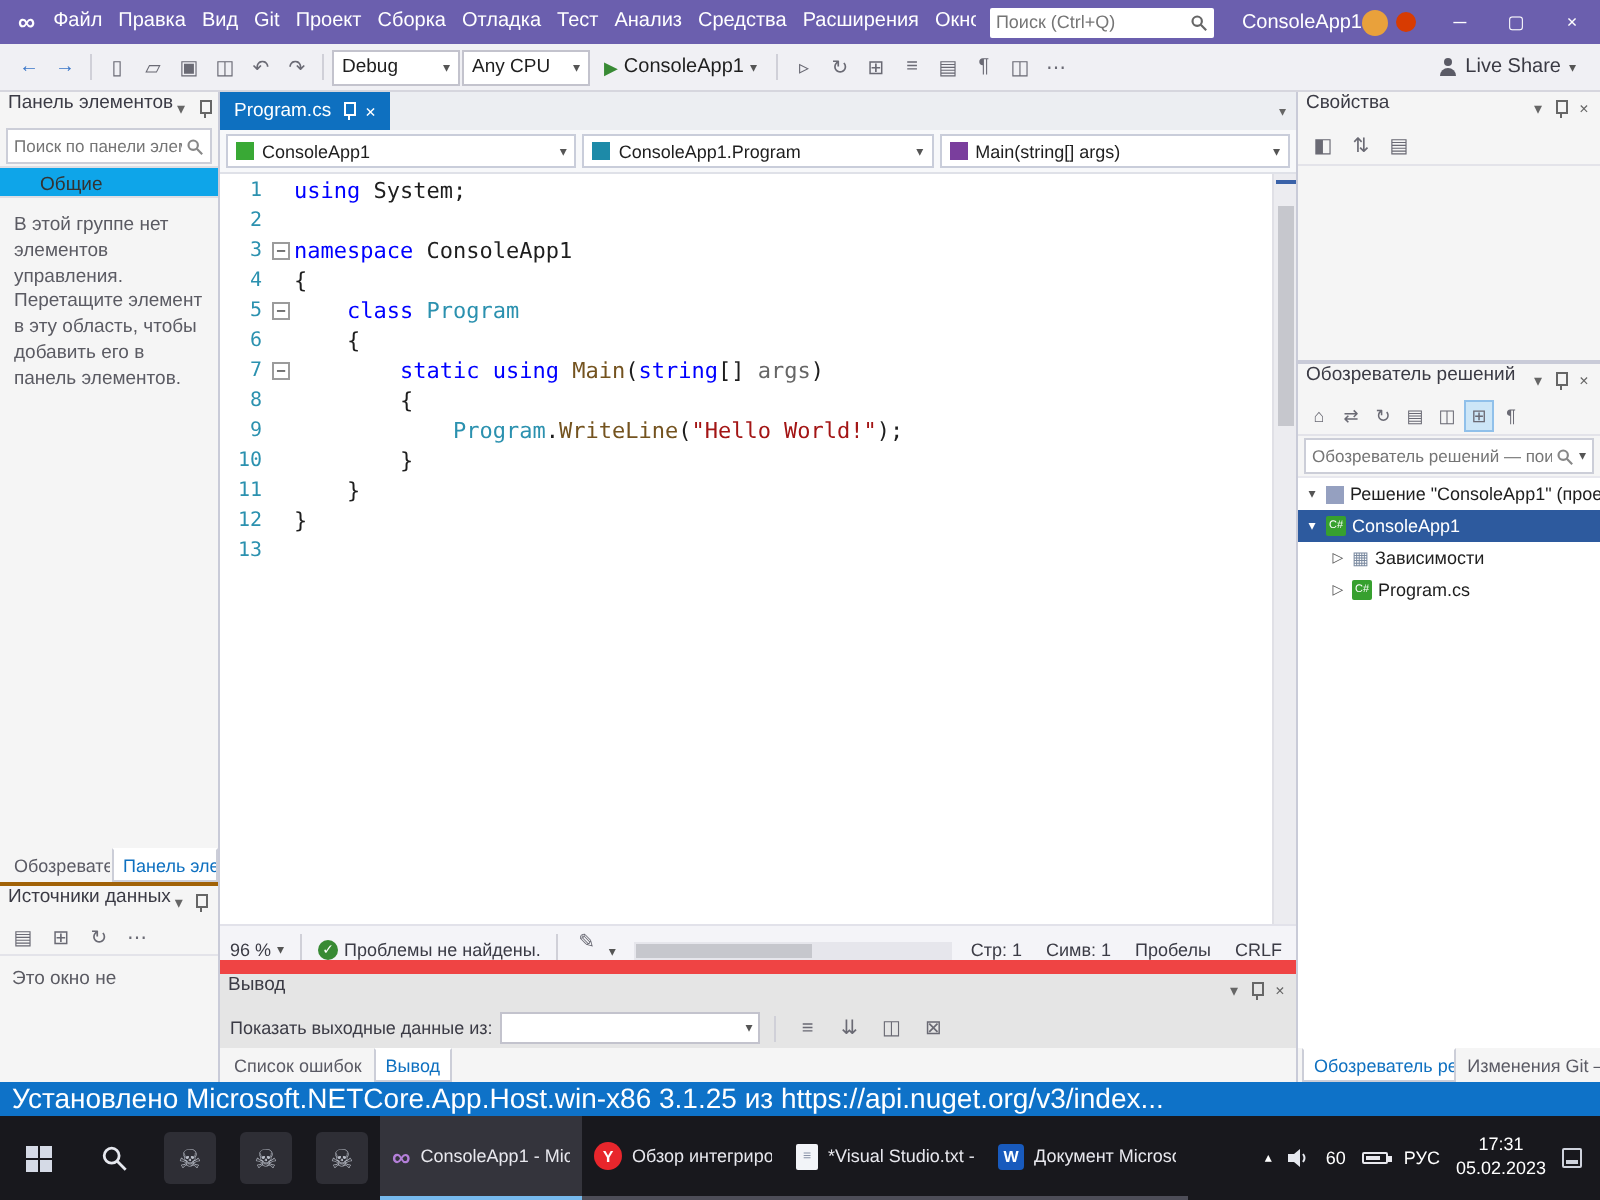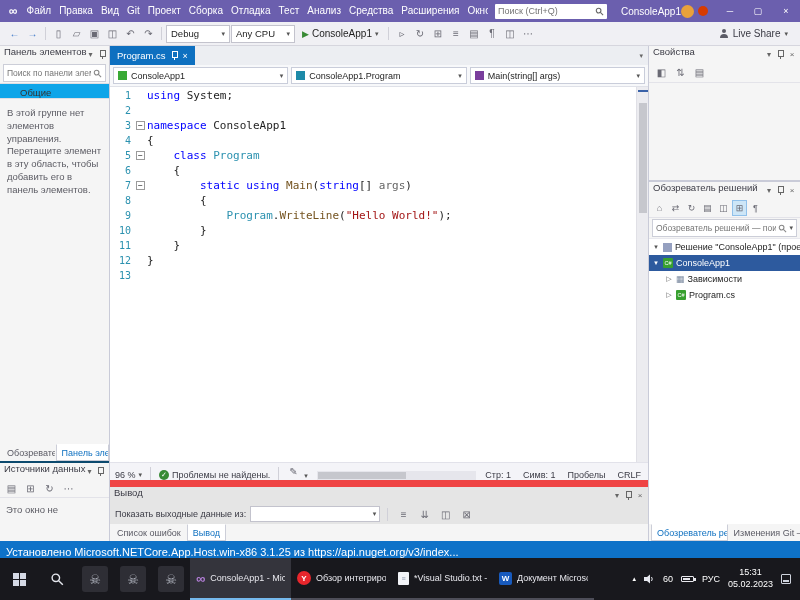--- a/index.html
+++ b/index.html
@@ -54,21 +54,21 @@
   .searchrow{height:18px;margin:1px 3px;background:#fff;border:1px solid #ccced8;display:flex;align-items:center;padding:0 3px;flex:none;gap:2px}
   .searchrow input{flex:1;min-width:0;border:0;outline:0;font-size:8.5px;font-family:inherit;color:#444}
 
   
   .toolbox{flex:1;display:flex;flex-direction:column;min-height:0}
   .sectionbar{height:16px;background:#0ea5e9;border-top:1px solid #dddee4;border-bottom:1px solid #dddee4;display:flex;align-items:flex-end;padding:0 20px;font-size:9.5px;color:#333;flex:none}
   .toolbox-empty{flex:1;padding:8px 7px;text-align:left;color:#5b5b63;font-size:9.5px;line-height:1.35;overflow:hidden}
   .tool-tabs{height:17px;display:flex;flex:none;background:#f5f5f5;padding-left:2px;gap:1px;align-items:stretch}
   .tool-tab{padding:0 5px;display:flex;align-items:center;font-size:9px;color:#5a5a64;white-space:nowrap;overflow:hidden}
   .tool-tab.active{background:#fff;color:#0e70c0;border:1px solid #ccced8;border-top-color:#fff}
-  .ds{height:80px;flex:none;border-top:2px solid #0c4a6e;display:flex;flex-direction:column;background:#f5f5f5}
+  .ds{height:100px;flex:none;border-top:2px solid #a16207;display:flex;flex-direction:column;background:#f5f5f5}
   .ds-toolbar{height:18px;display:flex;align-items:center;gap:2px;padding:0 3px;border-bottom:1px solid #e3e3e9;flex:none}
   .ds-body{flex:1;padding:6px;color:#5b5b63;font-size:9.5px}
 
   
   .tabstrip{height:19px;background:#eceef2;display:flex;align-items:stretch;flex:none}
   .doc-tab{background:#0e70c0;color:#fff;display:flex;align-items:center;gap:5px;padding:0 7px;font-size:9.5px}
   .doc-tab .x{font-size:9px}
   .tab-fill{flex:1}
   .tab-end{display:flex;align-items:center;padding:0 5px;color:#666}
   .navbar{height:22px;background:#f7f8fa;border-bottom:1px solid #dfe1e8;display:flex;align-items:center;gap:3px;padding:0 3px;flex:none}
@@ -118,21 +118,21 @@
   .trow{height:16px;display:flex;align-items:center;gap:3px;padding:0 3px;font-size:9px;white-space:nowrap;overflow:hidden}
   .trow .arrow{width:8px;font-size:7px;color:#555;flex:none;text-align:center}
   .trow.selected{background:#2d5a9e;color:#fff}
   .trow.selected .arrow{color:#fff}
   .ind2{padding-left:16px}
   .sol-ico{width:9px;height:9px;background:#95a0c0;flex:none}
   .cs-ico{width:10px;height:10px;background:#37a02f;color:#fff;font-size:5.5px;display:flex;align-items:center;justify-content:center;flex:none;border-radius:1px}
   .dep-ico{color:#7b8aa0;font-size:9px;flex:none}
 
   
-  .vs-status{height:17px;flex:none;background:#0e72c8;color:#fff;display:flex;align-items:flex-end;padding:0 6px;font-size:11px;white-space:nowrap;overflow:hidden}
+  .vs-status{height:17px;flex:none;background:#0e72c8;color:#fff;display:flex;align-items:flex-start;padding:0 6px;font-size:14px;white-space:nowrap;overflow:hidden}
 
   
   .taskbar{height:42px;flex:none;background:#18181d;display:flex;align-items:stretch;color:#fff}
   .tb-item{width:38px;display:flex;align-items:center;justify-content:center;flex:none}
   .winlogo{width:13px;height:13px;display:grid;grid-template-columns:6px 6px;grid-template-rows:6px 6px;gap:1px}
   .winlogo i{background:#d5dae6}
   .pinned{width:26px;height:26px;background:#2e2e35;border-radius:3px;display:flex;align-items:center;justify-content:center;color:#b9bdc7;font-size:13px}
   .task-app{width:101px;flex:none;display:flex;align-items:center;gap:5px;padding:0 6px;border-bottom:2px solid #4d4d58;font-size:9px}
   .task-app.active{background:#34343c;border-bottom-color:#76b9ed}
   .albl{flex:1;min-width:0;overflow:hidden;white-space:nowrap;color:#e8e8ee}
@@ -555,19 +555,19 @@
     <div class="tray">
       <span class="chev">▴</span>
       <svg width="11" height="10" viewBox="0 0 11 10">
           <polygon points="0,3 3,3 6,0.5 6,9.5 3,7 0,7" fill="#e6e8ef"></polygon>
           <path d="M7.5 3 q1.5 2 0 4" fill="none" stroke="#e6e8ef" stroke-width="1"></path>
         </svg>
       <span>60</span>
       <span class="battery"></span>
       <span>РУС</span>
       <div class="clock">
-        <div>15:31</div>
+        <div>17:31</div>
         <div>05.02.2023</div>
       </div>
       <span class="notif"></span>
     </div>
   </div>
 </div>
 
 </body></html>

